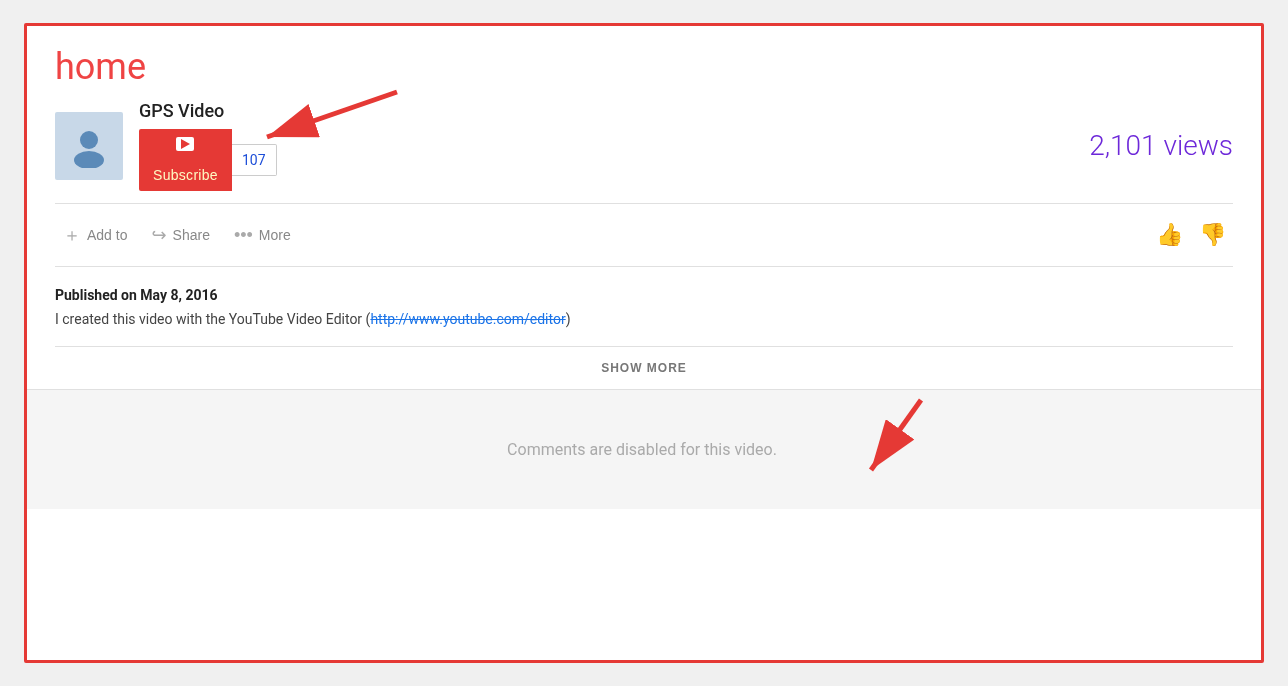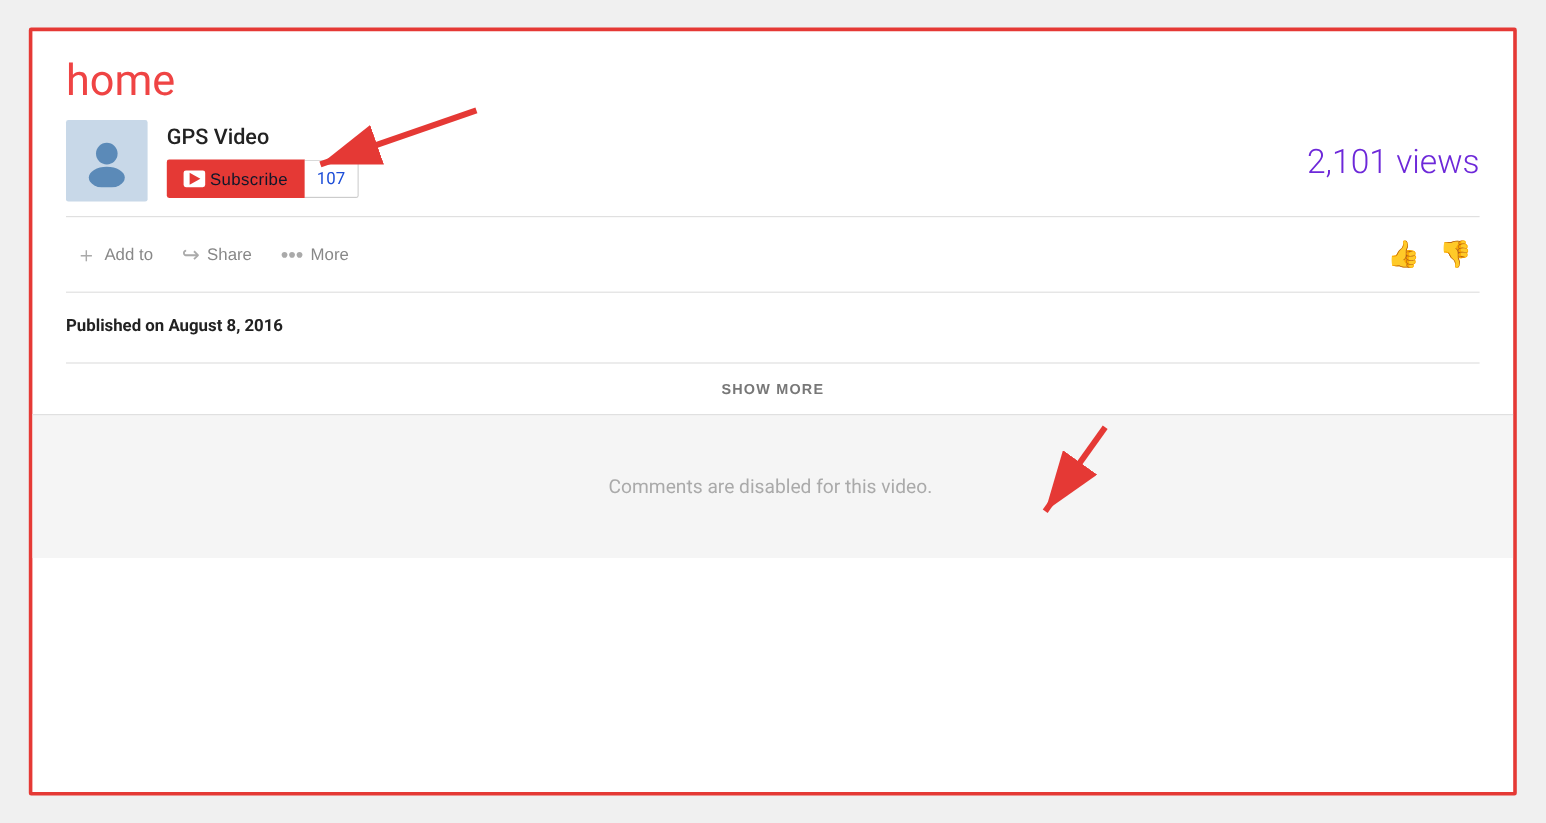--- a/index.html
+++ b/index.html
@@ -56,31 +56,32 @@
       color: #222;
       margin-bottom: 8px;
     }
     .subscribe-row {
       display: flex;
       align-items: center;
       gap: 0;
     }
     .subscribe-btn {
       background: #e53935;
-      color: #0f172a;
+      color: #fef9c3;
       border: none;
       border-radius: 2px 0 0 2px;
       padding: 8px 14px;
       font-size: 14px;
       font-weight: 500;
       cursor: pointer;
       display: flex;
       align-items: center;
-      gap: 4px;
+      gap: 16px;
       letter-spacing: 0.3px;
+      flex-direction: column;
     }
     .subscribe-btn .yt-icon {
       width: 18px;
       height: 14px;
       background: #fff;
       border-radius: 2px;
       display: flex;
       align-items: center;
       justify-content: center;
       flex-shrink: 0;
@@ -274,21 +275,24 @@
       </button>
       <button class="thumb-btn">
         <span class="thumb-icon">👎</span>
       </button>
     </div>
   </div>
 
   <hr class="divider">
 
   <div class="description-area">
-    <div class="pub-date">Published on August 8, 2016</div>
+    <div class="pub-date">Published on May 8, 2016</div>
+    <div class="desc-text">
+      <span>I created this video with the YouTube Video Editor (</span><a class="desc-link">http://www.youtube.com/editor</a><span>)</span>
+    </div>
   </div>
 
   <hr class="show-more-divider">
 
   <button class="show-more-btn">SHOW MORE</button>
 
   <div class="comments-section comments-wrap">
 
     <svg style="position:absolute;right:300px;top:0px;width:180px;height:100px;" viewBox="0 0 180 100">
       <defs>

